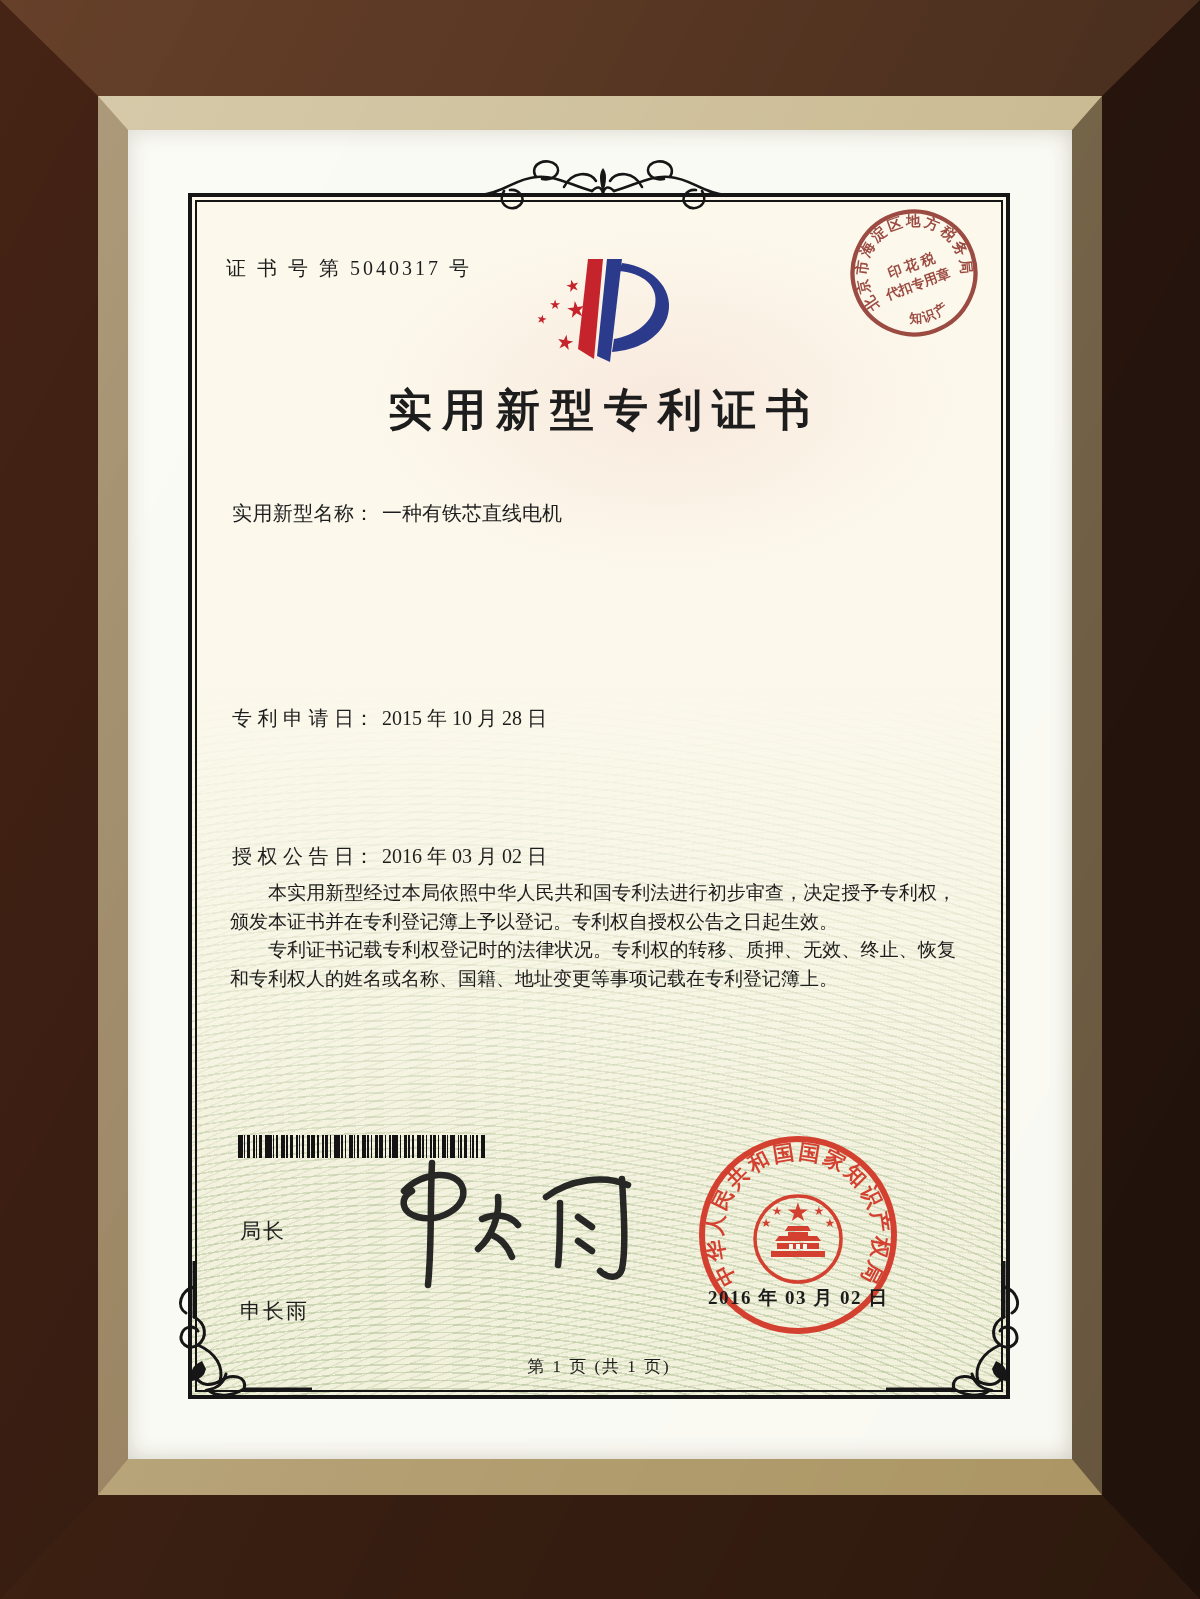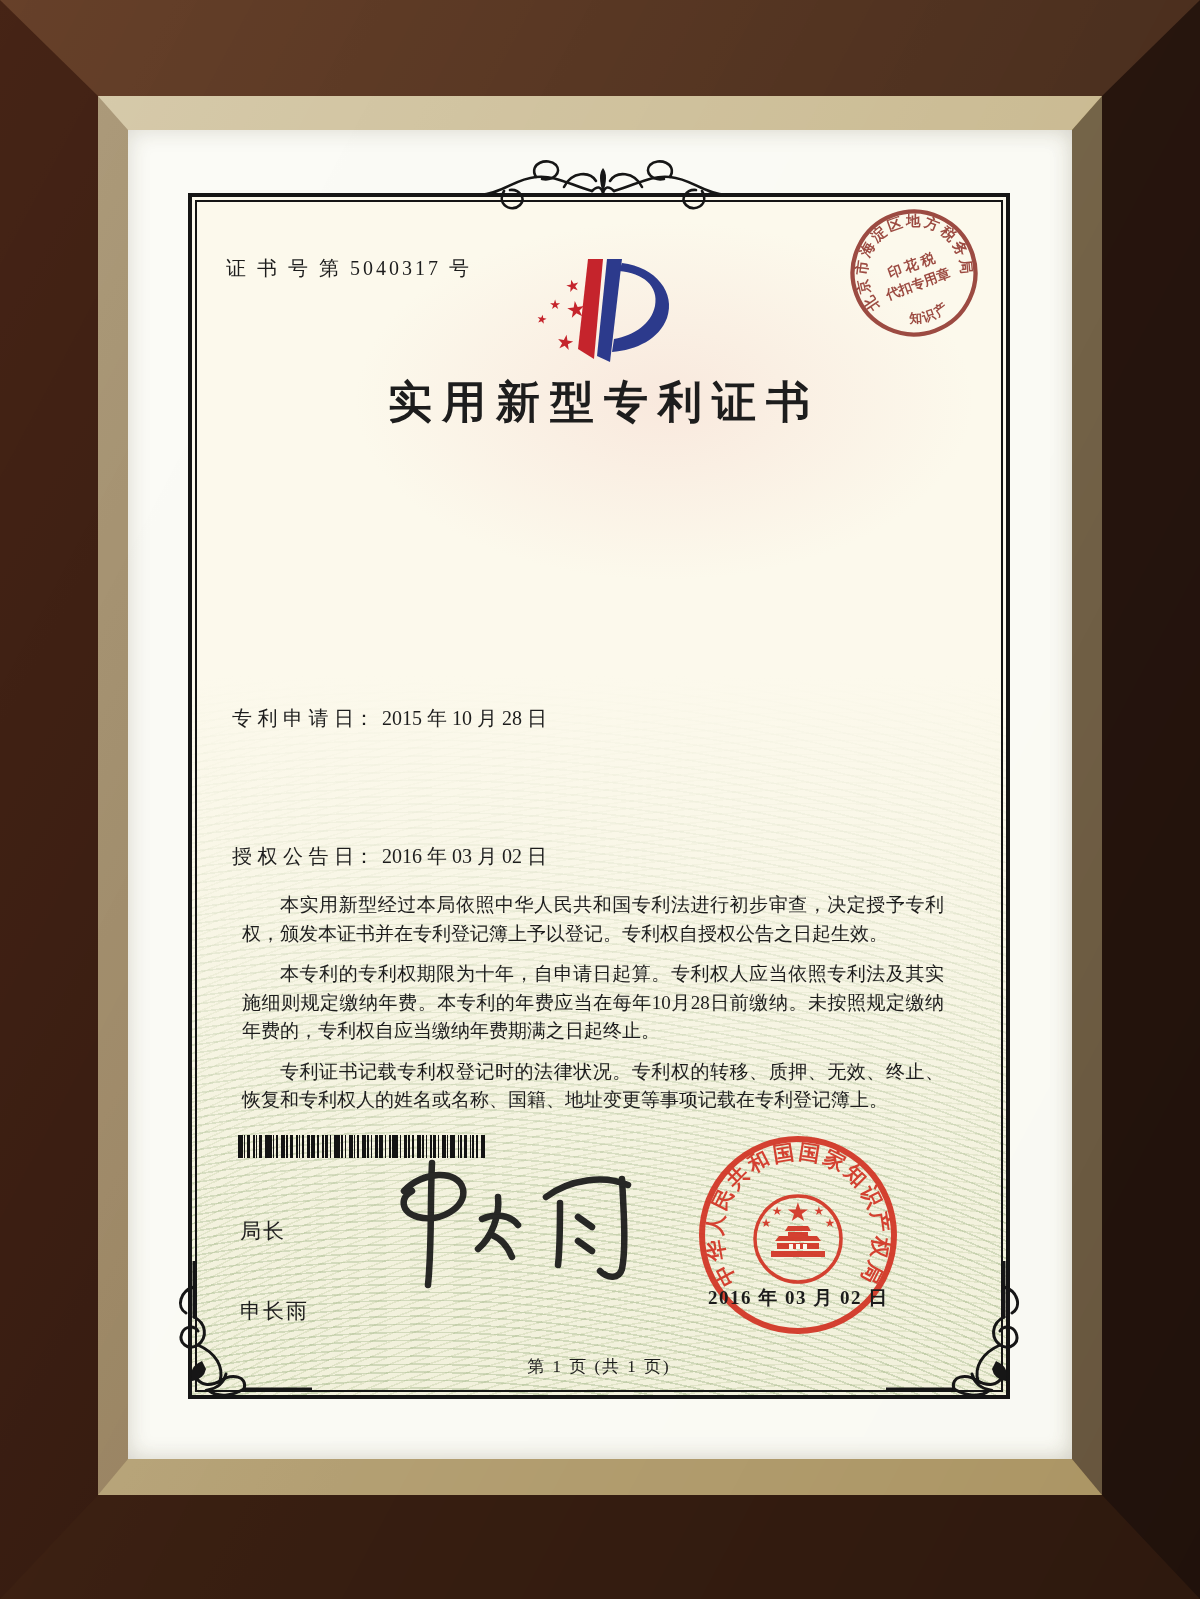--- a/index.html
+++ b/index.html
@@ -34,27 +34,27 @@
     background-image:
       radial-gradient(ellipse 430px 250px at 58% 17%, rgba(243,206,197,0.38), rgba(243,206,197,0) 72%),
       linear-gradient(180deg,#fcf9ec 0%,#fcf9ec 40%,rgba(252,249,236,0.62) 60%,rgba(252,249,236,0.10) 84%,rgba(252,249,236,0) 100%),
       repeating-radial-gradient(circle at 28% 197%, rgba(134,162,108,0.32) 0 1.6px, rgba(134,162,108,0) 1.6px 8px),
       repeating-radial-gradient(circle at 78% 188%, rgba(158,178,122,0.22) 0 1.5px, rgba(158,178,122,0) 1.5px 7px);
   }
   .cert-inner-line{position:absolute;inset:3px;border:2px solid #151515;pointer-events:none;}
   .abs{position:absolute;}
   
   .cert-number{left:34px;top:58px;font-size:20px;letter-spacing:3px;}
-  .title{left:0;top:176px;width:100%;text-align:center;font-size:44px;font-weight:bold;
+  .title{left:0;top:184px;width:100%;text-align:center;font-size:44px;font-weight:bold;
          letter-spacing:10px;text-indent:10px;}
   .field{left:40px;font-size:20px;white-space:nowrap;}
   .flabel{display:inline-block;width:122px;text-align:justify;text-align-last:justify;vertical-align:bottom;}
   .fcolon{display:inline-block;margin-right:8px;}
   .paras{left:38px;top:682px;width:726px;font-size:19px;line-height:28.5px;text-align:justify;}
-  .paras p{margin:12px;text-indent:2em;}
+  .paras p{margin:0;text-indent:2em;}
   .barcode{left:46px;top:938px;width:248px;height:23px;overflow:hidden;white-space:nowrap;font-size:0;}
   .barcode span{display:inline-block;height:100%;background:#131313;}
   .signer{left:48px;font-size:21px;letter-spacing:2px;}
   .autograph{left:178px;top:948px;}
   .seal-wrap{left:496px;top:928px;width:220px;height:220px;opacity:0.93;}
   .seal-date{left:516px;top:1088px;font-size:19px;font-weight:600;letter-spacing:1.5px;color:#1b1b1b;}
   .footer{left:0;top:1158px;width:100%;text-align:center;font-size:17px;letter-spacing:2px;}
   .stamp-wrap{left:652px;top:6px;width:140px;height:140px;opacity:0.88;}
   .logo{left:336px;top:58px;width:150px;height:116px;}
   .ornament-top{left:250px;top:-40px;width:322px;height:76px;}
@@ -126,30 +126,32 @@
         <text x="46" y="36" font-size="16" transform="rotate(-14 46 36)">★</text>
         <text x="27" y="54" font-size="13">★</text>
         <text x="13" y="68" font-size="12" transform="rotate(12 13 68)">★</text>
         <text x="49" y="62" font-size="22" transform="rotate(-8 49 62)">★</text>
         <text x="36" y="94" font-size="20" transform="rotate(10 36 94)">★</text>
       </g>
     </svg>
 
     <div class="abs title">实用新型专利证书</div>
 
+    <div class="abs field" style="top:303px">
+      <span class="flabel">实用新型名称</span><span class="fcolon">：</span><span>一种有铁芯直线电机</span>
+    </div>
     <div class="abs field" style="top:508px">
       <span class="flabel">专利申请日</span><span class="fcolon">：</span><span>2015 年 10 月 28 日</span>
     </div>
     <div class="abs field" style="top:646px">
       <span class="flabel">授权公告日</span><span class="fcolon">：</span><span>2016 年 03 月 02 日</span>
     </div>
 
     <div class="abs paras">
       <p>本实用新型经过本局依照中华人民共和国专利法进行初步审查，决定授予专利权，颁发本证书并在专利登记簿上予以登记。专利权自授权公告之日起生效。</p>
-      <p>本专利的专利权期限为十年，自申请日起算。专利权人应当依照专利法及其实施细则规定缴纳年费。本专利的年费应当在每年10月28日前缴纳。未按照规定缴纳年费的，专利权自应当缴纳年费期满之日起终止。</p>
       <p>专利证书记载专利权登记时的法律状况。专利权的转移、质押、无效、终止、恢复和专利权人的姓名或名称、国籍、地址变更等事项记载在专利登记簿上。</p>
     </div>
 
     <div class="abs barcode" id="barcode"><span style="width: 4.65px; margin-right: 1px;"></span><span style="width: 1.55px; margin-right: 2px;"></span><span style="width: 3.1px; margin-right: 3px;"></span><span style="width: 1.55px; margin-right: 1px;"></span><span style="width: 1.55px; margin-right: 2px;"></span><span style="width: 3.1px; margin-right: 3px;"></span><span style="width: 6.2px; margin-right: 1px;"></span><span style="width: 1.55px; margin-right: 2px;"></span><span style="width: 1.55px; margin-right: 3px;"></span><span style="width: 4.65px; margin-right: 1px;"></span><span style="width: 1.55px; margin-right: 2px;"></span><span style="width: 3.1px; margin-right: 3px;"></span><span style="width: 1.55px; margin-right: 1px;"></span><span style="width: 1.55px; margin-right: 2px;"></span><span style="width: 1.55px; margin-right: 3px;"></span><span style="width: 3.1px; margin-right: 1px;"></span><span style="width: 4.65px; margin-right: 2px;"></span><span style="width: 1.55px; margin-right: 3px;"></span><span style="width: 1.55px; margin-right: 1px;"></span><span style="width: 3.1px; margin-right: 2px;"></span><span style="width: 1.55px; margin-right: 3px;"></span><span style="width: 6.2px; margin-right: 1px;"></span><span style="width: 1.55px; margin-right: 2px;"></span><span style="width: 1.55px; margin-right: 3px;"></span><span style="width: 3.1px; margin-right: 1px;"></span><span style="width: 1.55px; margin-right: 2px;"></span><span style="width: 1.55px; margin-right: 3px;"></span><span style="width: 4.65px; margin-right: 1px;"></span><span style="width: 1.55px; margin-right: 2px;"></span><span style="width: 1.55px; margin-right: 3px;"></span><span style="width: 3.1px; margin-right: 1px;"></span><span style="width: 3.1px; margin-right: 2px;"></span><span style="width: 1.55px; margin-right: 3px;"></span><span style="width: 1.55px; margin-right: 1px;"></span><span style="width: 6.2px; margin-right: 2px;"></span><span style="width: 1.55px; margin-right: 3px;"></span><span style="width: 3.1px; margin-right: 1px;"></span><span style="width: 1.55px; margin-right: 2px;"></span><span style="width: 1.55px; margin-right: 3px;"></span><span style="width: 4.65px; margin-right: 1px;"></span><span style="width: 1.55px; margin-right: 2px;"></span><span style="width: 1.55px; margin-right: 3px;"></span><span style="width: 1.55px; margin-right: 1px;"></span><span style="width: 3.1px; margin-right: 2px;"></span><span style="width: 1.55px; margin-right: 3px;"></span><span style="width: 3.1px; margin-right: 1px;"></span><span style="width: 1.55px; margin-right: 2px;"></span><span style="width: 4.65px; margin-right: 3px;"></span><span style="width: 1.55px; margin-right: 1px;"></span><span style="width: 1.55px; margin-right: 2px;"></span><span style="width: 3.1px; margin-right: 3px;"></span><span style="width: 1.55px; margin-right: 1px;"></span><span style="width: 1.55px; margin-right: 2px;"></span><span style="width: 1.55px; margin-right: 3px;"></span><span style="width: 4.65px; margin-right: 1px;"></span></div>
 
     <div class="abs signer" style="top:1020px">局长</div>
     <div class="abs signer" style="top:1100px">申长雨</div>
 
     <svg class="abs autograph" width="290" height="150" viewBox="0 0 290 150">
       <g stroke="#171717" fill="none" stroke-width="6.5" stroke-linecap="round" opacity="0.92">

